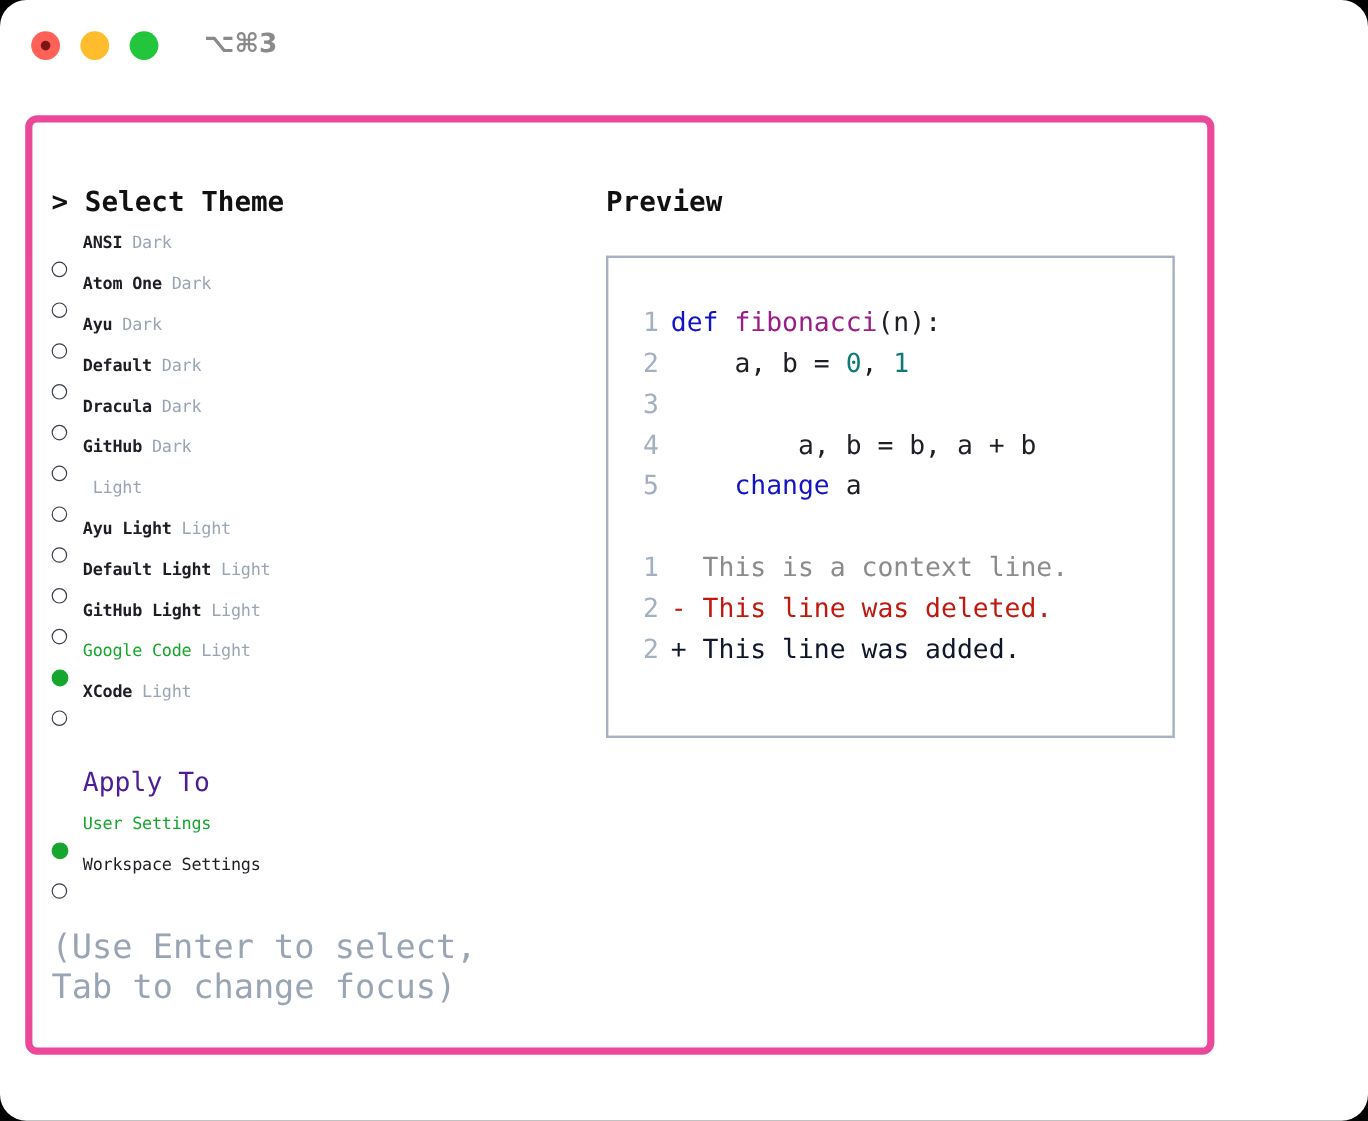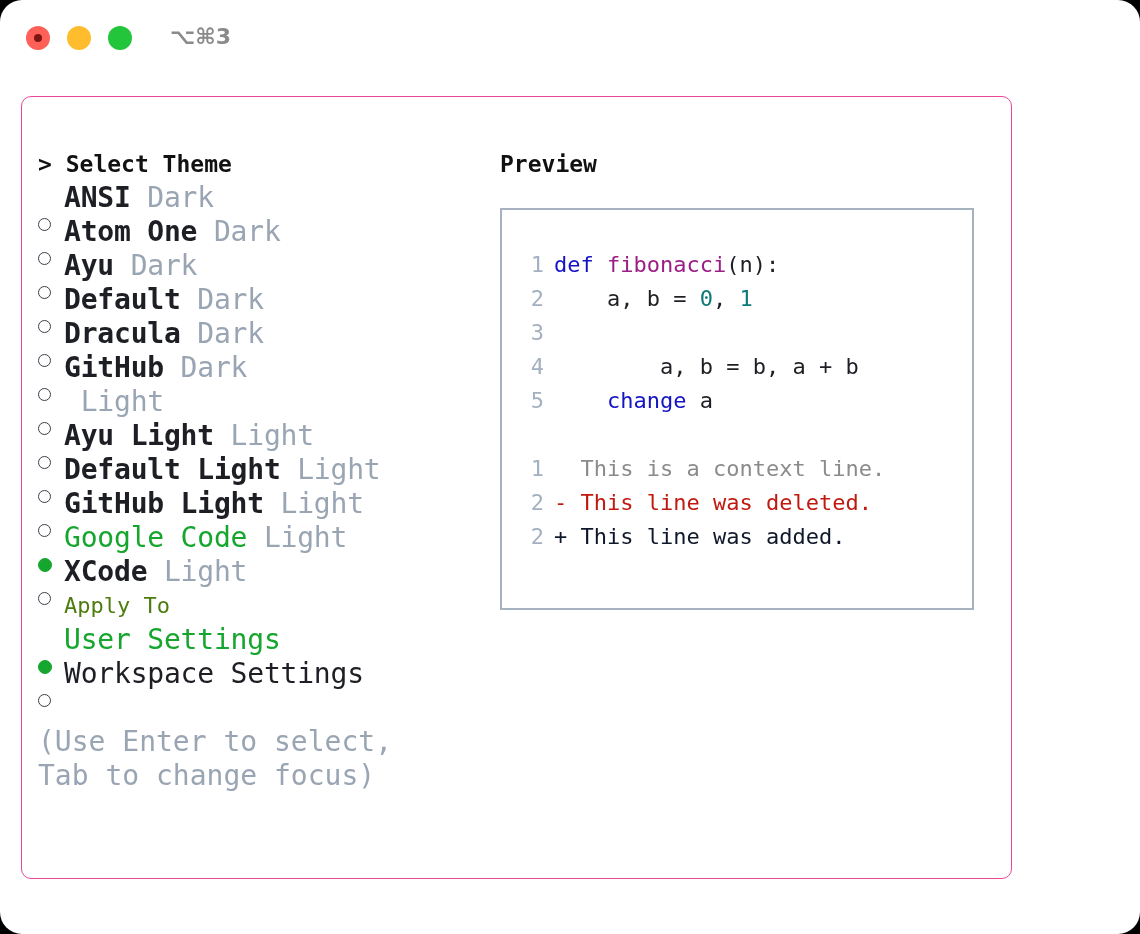--- a/index.html
+++ b/index.html
@@ -66,21 +66,21 @@
     letter-spacing: 0px;
     white-space: pre;
   }
 
   
   .panel {
     position: absolute;
     left: 21px; top: 96px;
     width: 991px;
     height: 783px;
-    border: 1px solid #ec4899;
+    border: 6px solid #ec4899;
     border-radius: 10px;
     box-sizing: border-box;
     background: #ffffff;
   }
 
   .columns {
     position: absolute;
     left: 0; top: 0;
     width: 100%; height: 100%;
   }
@@ -108,21 +108,21 @@
     white-space: pre;
   }
 
   .theme-list { margin-top: 0px; }
 
   .row {
     display: flex;
     align-items: baseline;
     line-height: 34px;
     height: 34px;
-    font-size: 28px;
+    font-size: 14px;
     white-space: pre;
   }
   .marker {
     display: inline-block;
     width: 26px;
     flex: 0 0 26px;
     font-size: 22px;
     line-height: 34px;
     position: relative;
   }
@@ -154,25 +154,26 @@
   .suffix {
     font-family: "DejaVu Sans Mono", monospace;
     color: #9aa5b4;
     font-weight: 400;
     letter-spacing: -0.2px;
   }
 
   .applyto-title {
     font-family: "DejaVu Sans Mono", monospace;
     font-size: 22px;
-    color: #4d7c0f;
+    color: #4c1d95;
     line-height: 34px;
     height: 34px;
     padding-left: 26px;
     white-space: pre;
+    margin-top: 42px;
   }
 
   .hint {
     margin-top: 34px;
     font-family: "DejaVu Sans Mono", monospace;
     font-size: 28px;
     line-height: 34px;
     color: #9aa5b4;
     width: 400px;
     white-space: pre-wrap;

